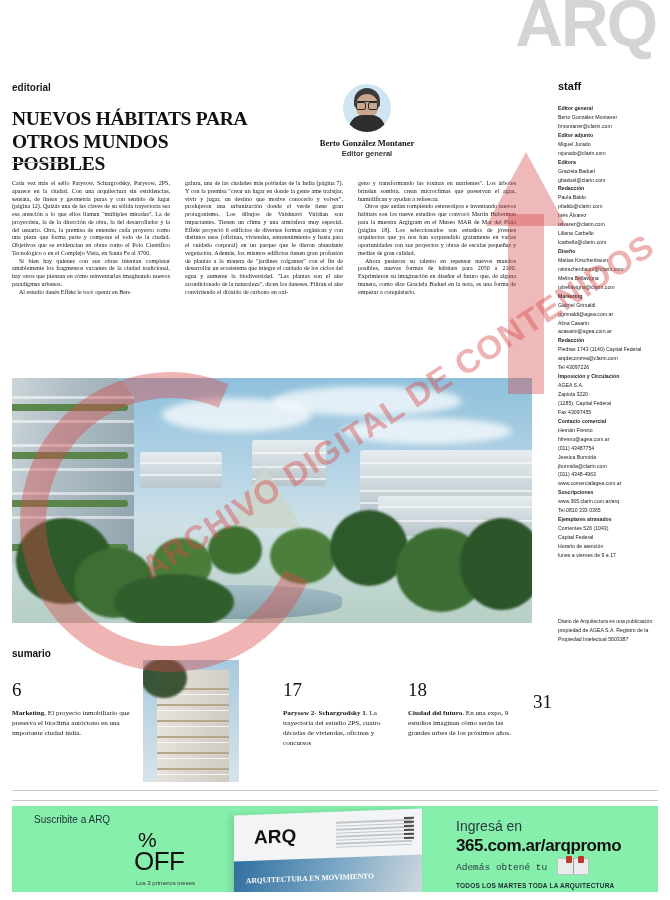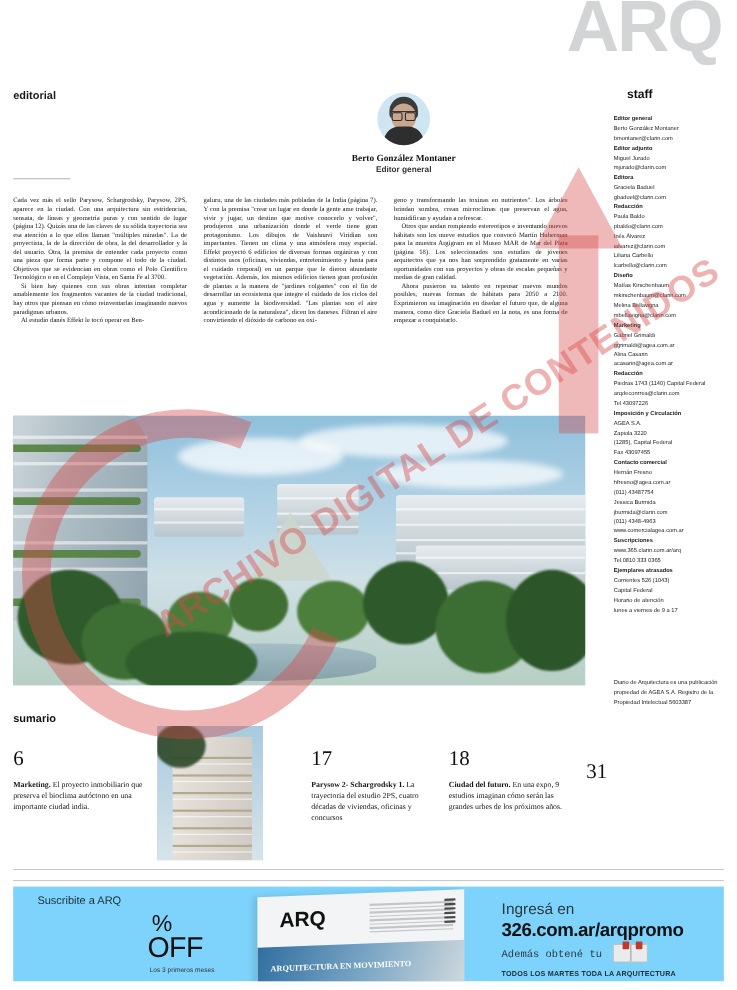--- a/index.html
+++ b/index.html
@@ -66,21 +66,21 @@
   }
   .author-role {
     font-family:"Liberation Sans", sans-serif; font-weight:bold;
     font-size:7.5px; color:#333; margin-top:1px;
   }
 
   
   .staff-title {
     position:absolute; left:558px; top:80px;
     font-family:"Liberation Sans", sans-serif;
-    font-weight:bold; font-size:11px; color:#111;margin-left:12px;
+    font-weight:bold; font-size:11px; color:#111;
   }
   .staff-list {
     position:absolute; left:558px; top:104px; width:104px;
     font-family:"Liberation Sans", sans-serif;
     font-size:5.2px; line-height:1.72; color:#1b1b1b;
   }
   .staff-list div { white-space:nowrap; }
   .staff-list .b { font-weight:bold; }
   .staff-legal {
     position:absolute; left:558px; top:617px; width:106px;
@@ -165,21 +165,21 @@
     position:absolute; left:-2px; top:-2px; width:46px; height:40px;
     background:#2f4a2a; border-radius:50%; filter:blur(1px); opacity:.92;
   }
 
   
   .rule-full {
     position:absolute; left:12px; width:646px; height:1px; background:#c9c9c9;
   }
   .ad {
     position:absolute; left:12px; top:806px; width:646px; height:86px;
-    background:#7dd3fc; overflow:hidden;
+    background:#86efac; overflow:hidden;
   }
   .ad-sus {
     position:absolute; left:22px; top:8px;
     font-family:"Liberation Sans", sans-serif; font-size:10px; color:#1d2d33;
   }
   .ad-50 {
     position:absolute; left:14px; top:16px;
     font-family:"Liberation Sans", sans-serif; font-weight:bold;
     font-size:58px; line-height:.86; color:#111; letter-spacing:-3px;
   }
@@ -272,20 +272,21 @@
   .clearfix:after { content:""; display:table; clear:both; }
 </style>
 </head>
 <body>
 
 <div class="page">
 
   <div class="arq-logo">ARQ</div>
 
   <div class="kicker">editorial</div>
+  <div class="headline">NUEVOS HÁBITATS PARA OTROS MUNDOS POSIBLES</div>
   <div class="rule-short"></div>
 
   <div class="author">
     <div class="avatar">
       <div class="av-hair"></div>
       <div class="av-face"></div>
       <div class="av-neck"></div>
       <div class="av-body"></div>
       <div class="av-glass"></div>
     </div>
@@ -485,21 +486,21 @@
           <i></i>
           <i></i>
           <i></i>
       </div>
       <div class="mag-low">
         <div class="mag-ttl">ARQUITECTURA EN MOVIMIENTO</div>
       </div>
     </div>
 
     <div class="ad-ing">Ingresá en</div>
-    <div class="ad-url">326.com.ar/arqpromo</div>
+    <div class="ad-url">365.com.ar/arqpromo</div>
     <div class="ad-ademas">Además obtené tu</div>
     <div class="ad-cup">
       <b class="l"></b>
         <b class="r"></b>
         <s></s>
     </div>
     <div class="ad-tag">TODOS LOS MARTES TODA LA ARQUITECTURA</div>
   </div>
 
   <div class="wm">

